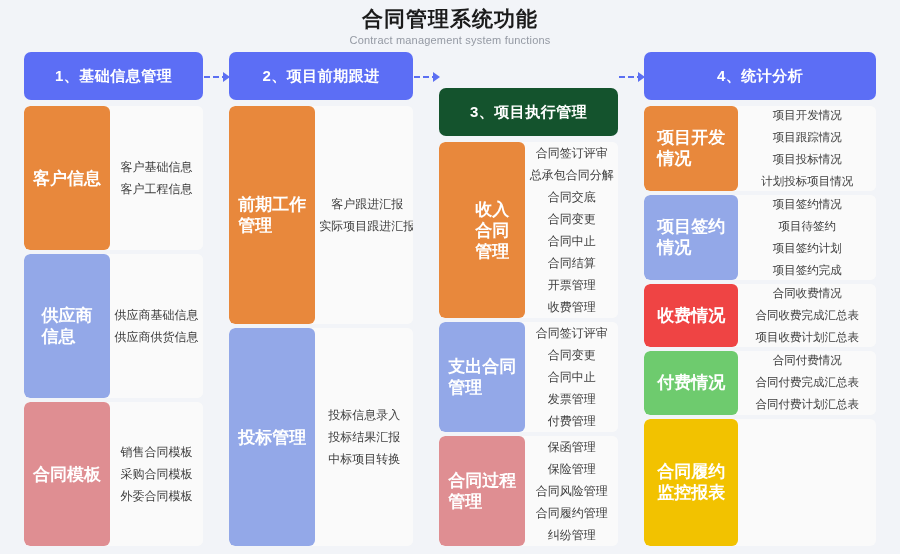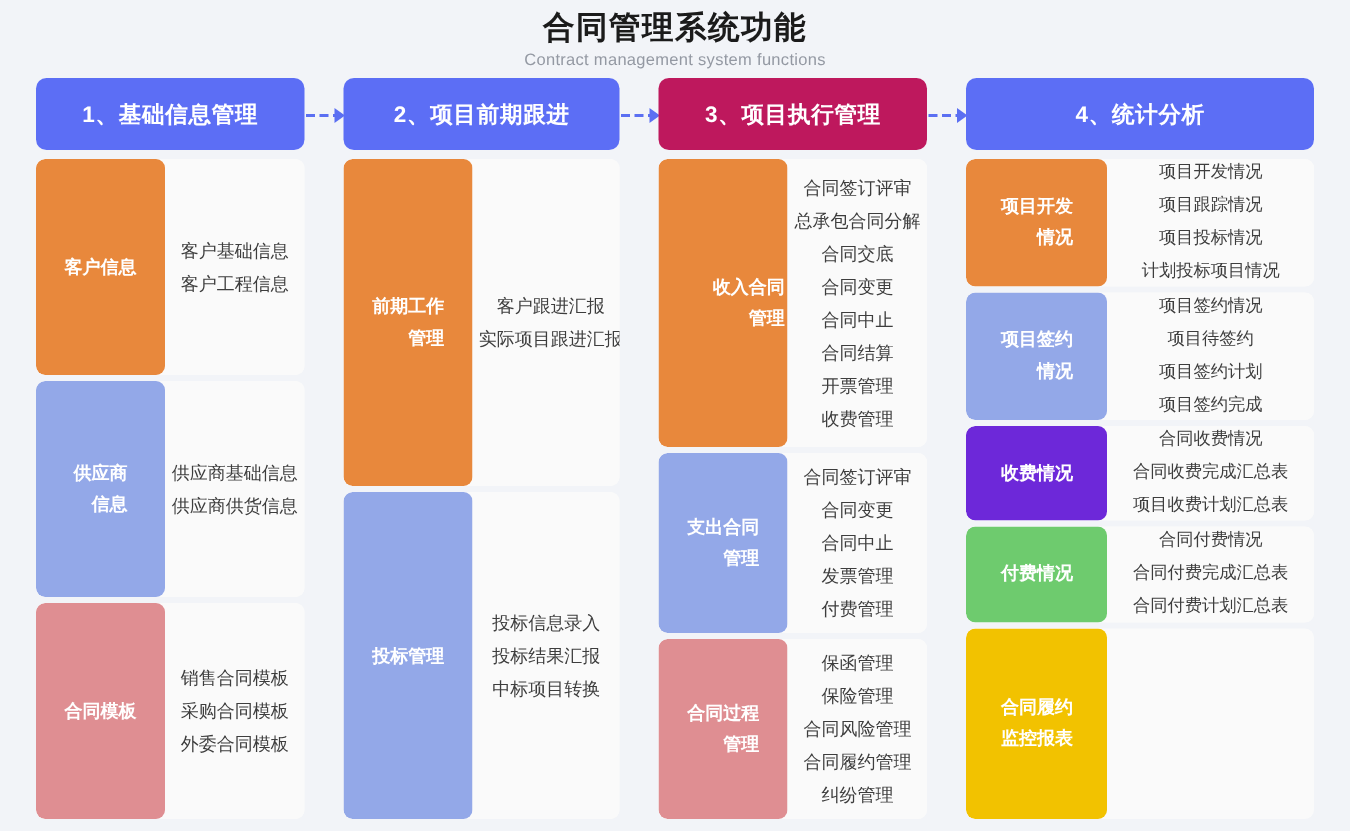--- a/index.html
+++ b/index.html
@@ -111,23 +111,23 @@
     overflow: hidden;
     min-height: 0;
   }
   .group-label {
     flex: none;
     width: 86px;
     border-radius: 6px;
     display: flex;
     align-items: center;
     justify-content: center;
-    text-align: right;
+    text-align: left;
     color: #ffffff;
-    font-size: 12px;
+    font-size: 17px;
     font-weight: bold;
     line-height: 21px;
     padding: 4px 2px;
     white-space: pre-line;
   }
   .col-4 .group-label { width: 94px; }
 
   .group-items {
     flex: 1;
     display: flex;
@@ -207,21 +207,21 @@
             <div class="item">投标结果汇报</div>
             <div class="item">中标项目转换</div>
           </div>
         </div>
       </div>
     </div>
     <div class="arrow-gap">
       <div class="arrow"></div>
     </div>
     <div class="column col-3">
-      <div class="col-head" style="background: #be185d;">3、项目执行管理</div>
+      <div class="col-head" style="background: #14532d; margin-top: 36px;">3、项目执行管理</div>
       <div class="col-body">
         <div class="group" style="flex: 8 1 0px; background: rgb(250, 250, 250);">
           <div class="group-label" style="background: rgb(232, 136, 60); padding-left: 36px;">收入合同
 管理</div>
           <div class="group-items">
             <div class="item">合同签订评审</div>
             <div class="item">总承包合同分解</div>
             <div class="item">合同交底</div>
             <div class="item">合同变更</div>
             <div class="item">合同中止</div>
@@ -274,21 +274,21 @@
           <div class="group-label" style="background: rgb(147, 168, 232);">项目签约
 情况</div>
           <div class="group-items">
             <div class="item">项目签约情况</div>
             <div class="item">项目待签约</div>
             <div class="item">项目签约计划</div>
             <div class="item">项目签约完成</div>
           </div>
         </div>
         <div class="group" style="flex: 3 1 0px; background: rgb(250, 250, 250);">
-          <div class="group-label" style="background: #6d28d9; font-family: Liberation Serif, serif;">收费情况</div>
+          <div class="group-label" style="background: #ef4444; font-family: Liberation Serif, serif;">收费情况</div>
           <div class="group-items">
             <div class="item">合同收费情况</div>
             <div class="item">合同收费完成汇总表</div>
             <div class="item">项目收费计划汇总表</div>
           </div>
         </div>
         <div class="group" style="flex: 3 1 0px; background: rgb(250, 250, 250);">
           <div class="group-label" style="background: rgb(110, 203, 110);">付费情况</div>
           <div class="group-items">
             <div class="item">合同付费情况</div>

